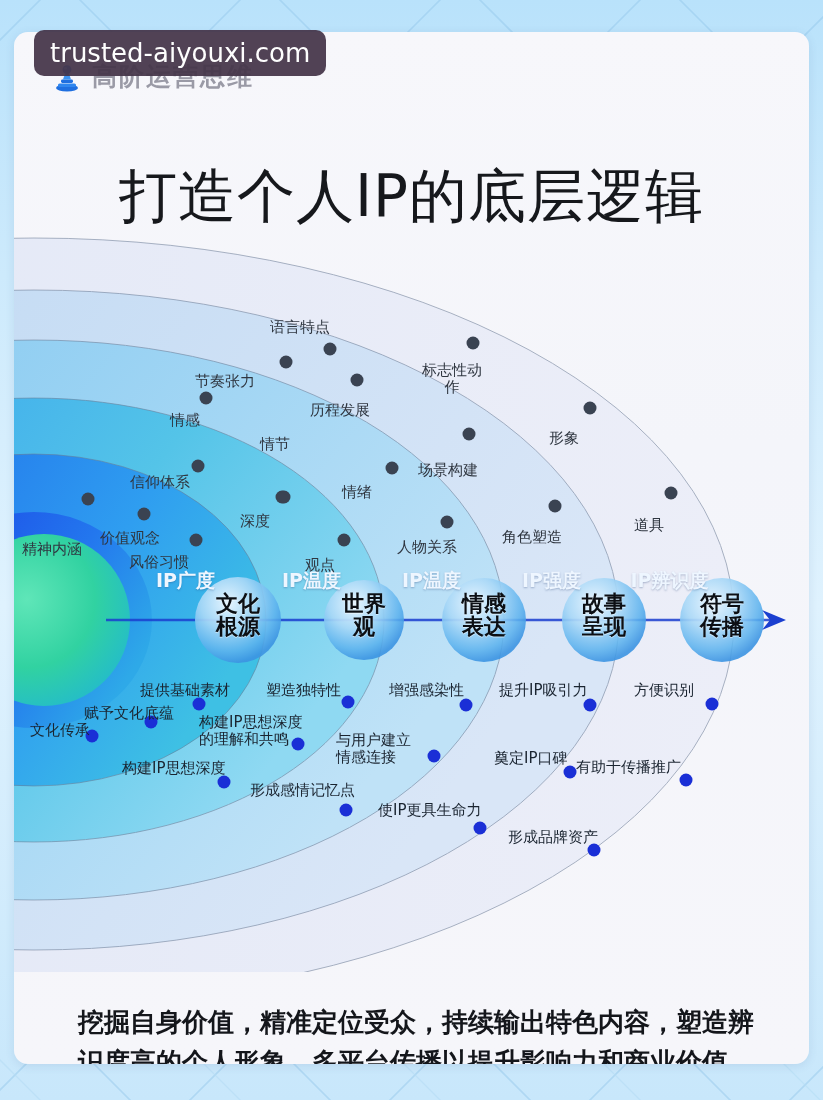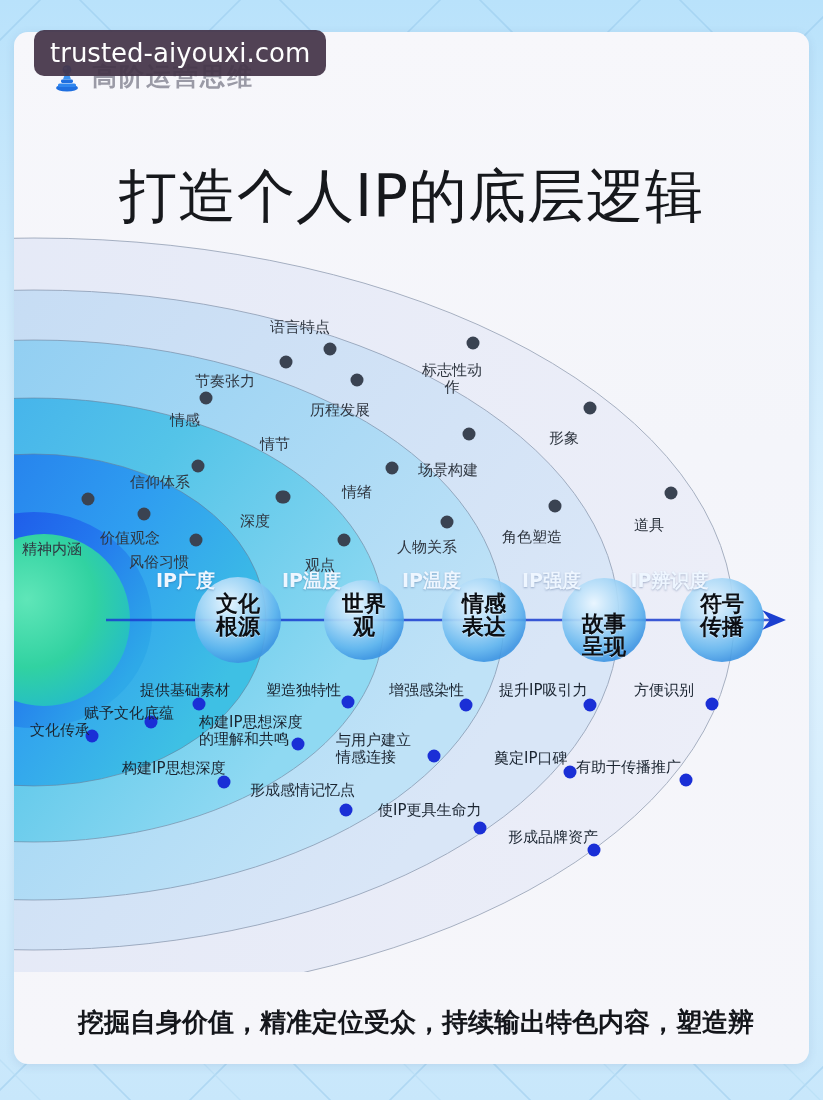--- a/index.html
+++ b/index.html
@@ -242,21 +242,21 @@
           <div>根源</div>
         </div>
         <div class="node-lbl" style="left: 305px; top: 360px; width: 90px;">
           <div>世界</div>
           <div>观</div>
         </div>
         <div class="node-lbl" style="left: 425px; top: 360px; width: 90px;">
           <div>情感</div>
           <div>表达</div>
         </div>
-        <div class="node-lbl" style="left: 545px; top: 360px; width: 90px; margin-top: 20px;">
+        <div class="node-lbl" style="left: 545px; top: 360px; width: 90px;">
           <div>故事</div>
           <div>呈现</div>
         </div>
         <div class="node-lbl" style="left: 663px; top: 360px; width: 90px;">
           <div>符号</div>
           <div>传播</div>
         </div>
       </div>
     <div id="upper-label-group">
         <div class="lbl lbl-up" style="left: 8px; top: 281px; margin-top: 28px;">
@@ -361,17 +361,18 @@
           <div>有助于传播推广</div>
         </div>
         <div class="lbl lbl-low" style="left: 620px; top: 450px;">
           <div>方便识别</div>
         </div>
       </div>
   </div>
 
   <div id="footer">
     <div>挖掘自身价值，精准定位受众，持续输出特色内容，塑造辨</div>
+    <div>识度高的个人形象，多平台传播以提升影响力和商业价值</div>
   </div>
 
 </div>
 
 <div id="watermark">trusted-aiyouxi.com</div>
 
 </body></html>

